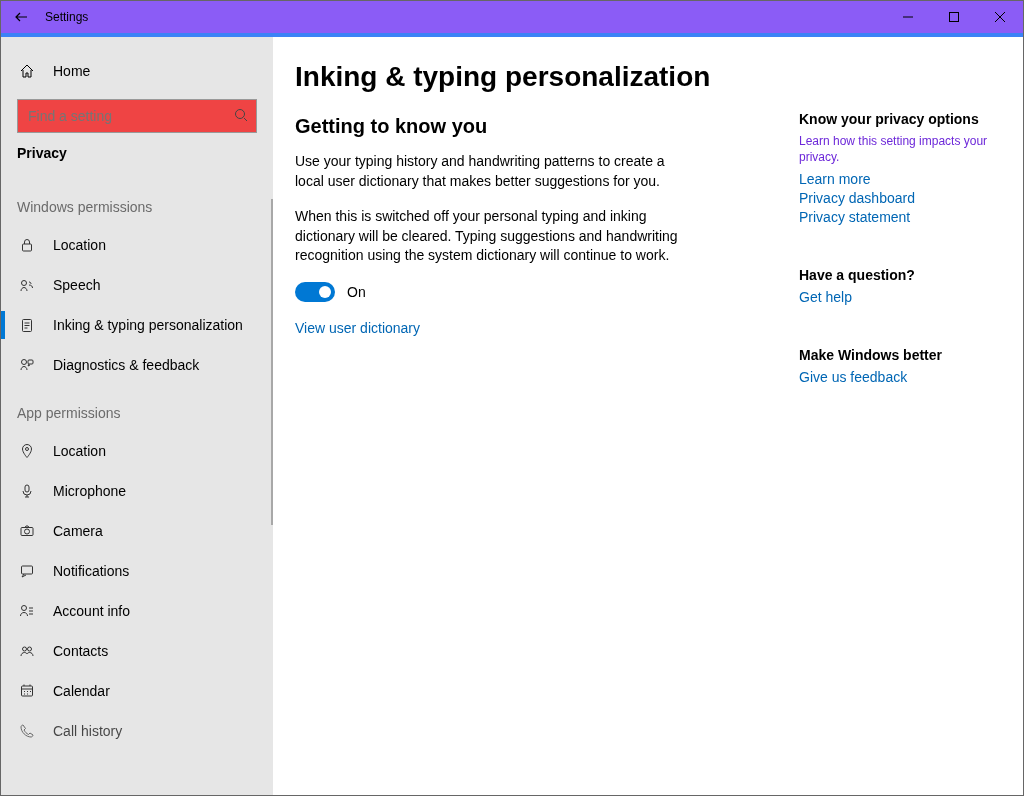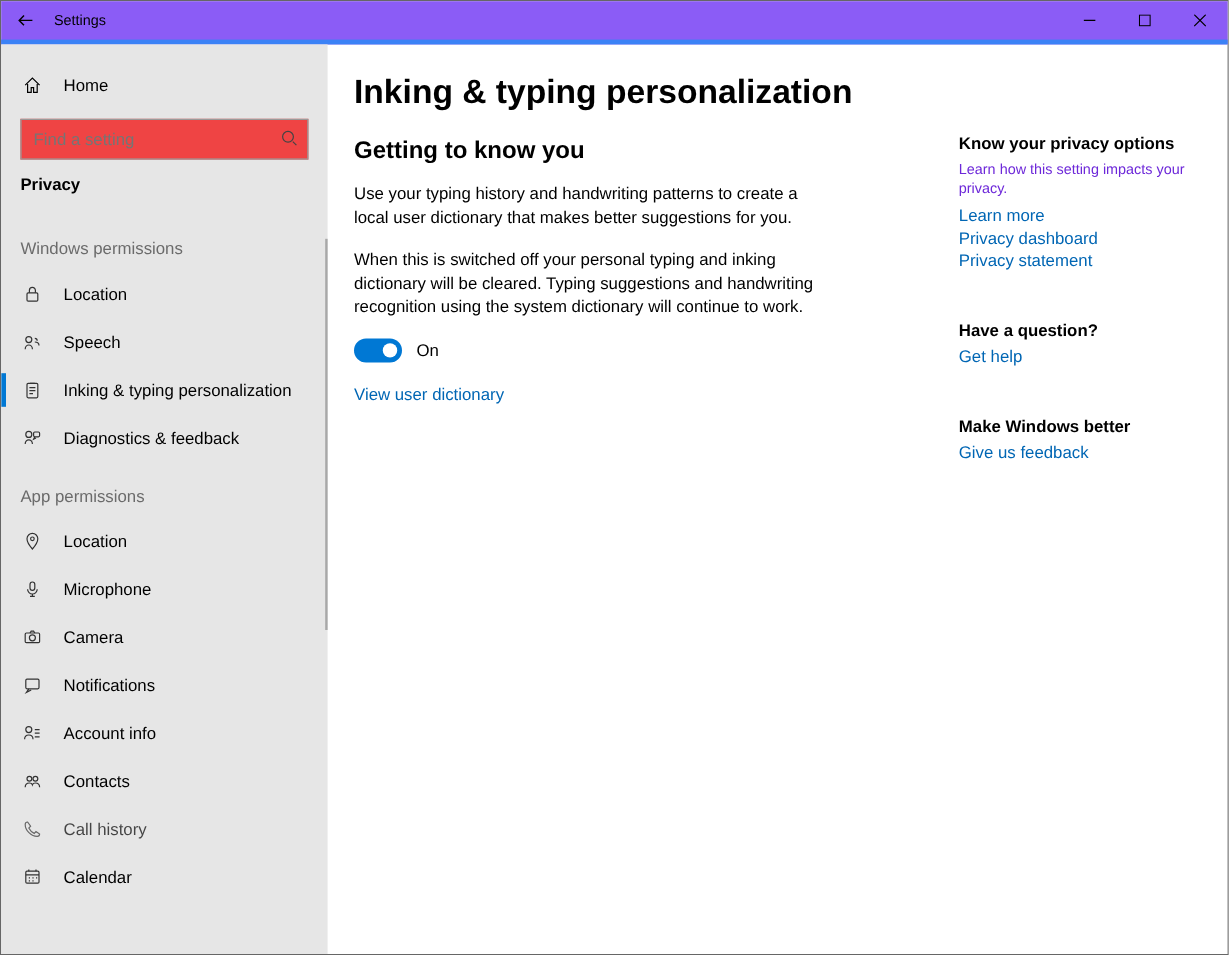--- a/index.html
+++ b/index.html
@@ -377,36 +377,36 @@
         <div class="nav-item">
           <span class="icon">
               <svg width="16" height="16" viewBox="0 0 16 16">
                 <circle cx="5.5" cy="6" r="2"></circle>
                 <circle cx="10.5" cy="6" r="2"></circle>
                 <path d="M2 13c0-2 1.5-3.5 3.5-3.5M14 13c0-2-1.5-3.5-3.5-3.5M5.5 9.5c2 0 2.5 1.5 2.5 1.5s.5-1.5 2.5-1.5"></path>
               </svg>
             </span>
           <span class="label">Contacts</span>
         </div>
-        <div class="nav-item" style="opacity:0.7;">
-          <span class="icon">
-              <svg width="16" height="16" viewBox="0 0 16 16">
-                <path d="M4 2c-1 0-2 1-2 2 0 5 5 10 10 10 1 0 2-1 2-2l-3-2-1.5 1.5c-2-1-3.5-2.5-4.5-4.5L6.5 5.5 4 2z"></path>
-              </svg>
-            </span>
-          <span class="label">Call history</span>
-        </div>
         <div class="nav-item">
           <span class="icon">
               <svg width="16" height="16" viewBox="0 0 16 16">
                 <rect x="2.5" y="3" width="11" height="10" rx="1"></rect>
                 <path d="M2.5 6h11M5 3V1.5M11 3V1.5M5 8.5h1M8 8.5h1M11 8.5h1M5 11h1M8 11h1"></path>
               </svg>
             </span>
           <span class="label">Calendar</span>
+        </div>
+        <div class="nav-item" style="opacity:0.7;">
+          <span class="icon">
+              <svg width="16" height="16" viewBox="0 0 16 16">
+                <path d="M4 2c-1 0-2 1-2 2 0 5 5 10 10 10 1 0 2-1 2-2l-3-2-1.5 1.5c-2-1-3.5-2.5-4.5-4.5L6.5 5.5 4 2z"></path>
+              </svg>
+            </span>
+          <span class="label">Call history</span>
         </div>
       </div>
       <div class="content-scrollbar"></div>
     </div>
 
     <div class="main">
       <div class="main-col">
         <h1 class="page-title">Inking &amp; typing personalization</h1>
         <h2 class="sub-title">Getting to know you</h2>
         <p class="para">Use your typing history and handwriting patterns to create a local user dictionary that makes better suggestions for you.</p>

